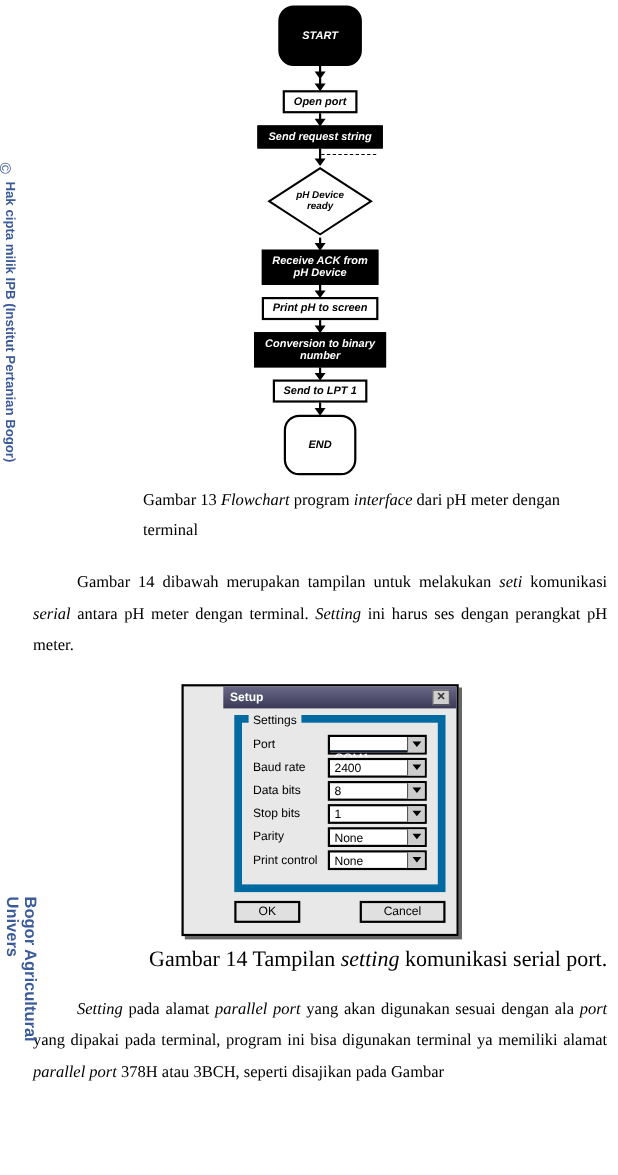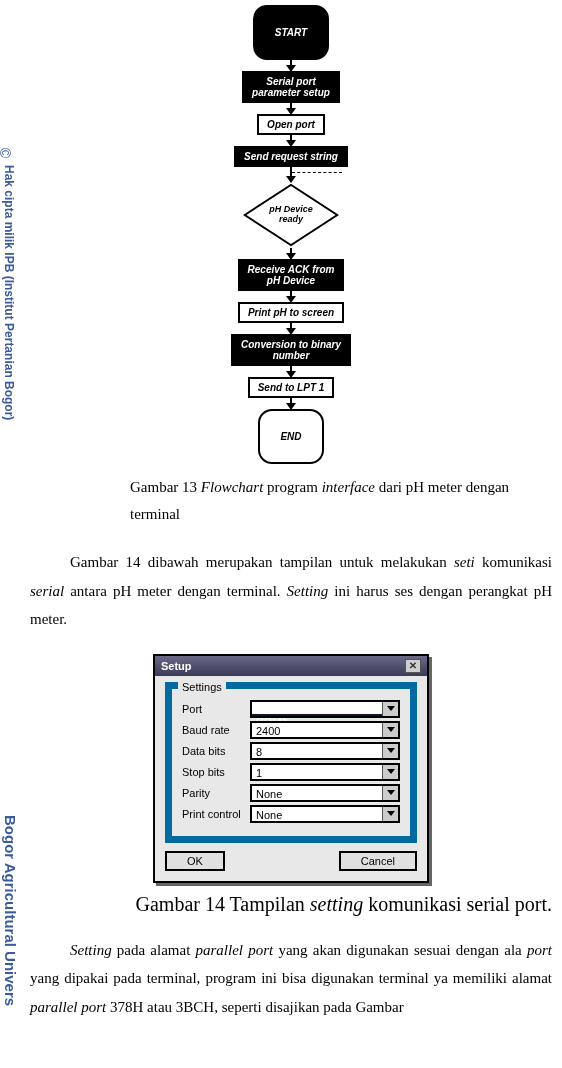--- a/index.html
+++ b/index.html
@@ -140,26 +140,27 @@
   }
   em { font-style: italic; }
 
   
   .dialog-wrap {
     display: flex;
     justify-content: center;
     margin: 10px 0;
   }
   .dialog {
-    width: 276px;
+    width: 252px;
     border: 2px solid #000;
     box-shadow: 3px 3px 0 rgba(0,0,0,0.6);
     font-family: Tahoma, Arial, sans-serif;
     font-size: 11px;
     background: #e8e8e8;
+    padding-left: 36px;
   }
   .dlg-title {
     background: linear-gradient(#6a6a88, #3a3a58);
     color: #fff;
     font-weight: bold;
     padding: 3px 6px;
     display: flex;
     justify-content: space-between;
     align-items: center;
   }
@@ -248,22 +249,20 @@
 <div class="page">
 
   <span class="copyright-circle">©</span>
   <div class="watermark">Hak cipta milik IPB (Institut Pertanian Bogor)</div>
   <div class="watermark2">Bogor Agricultural Univers</div>
 
   <div class="flowchart">
     <div class="fc-box fc-dark fc-rounded">START</div>
     <div class="fc-line"></div>
       <div class="fc-arrow"></div>
-    <div class="fc-box fc-dark" style="white-space:pre;">Serial port
-parameter setup</div>
     <div class="fc-line"></div>
       <div class="fc-arrow"></div>
     <div class="fc-box">Open port</div>
     <div class="fc-line"></div>
       <div class="fc-arrow"></div>
     <div class="fc-box fc-dark">Send request string</div>
     <div class="fc-line" style="height:10px; position:relative;">
       <div class="fc-loop-line" style="width:50px; right:-50px; top:5px;"></div>
     </div>
     <div class="fc-arrow"></div>

